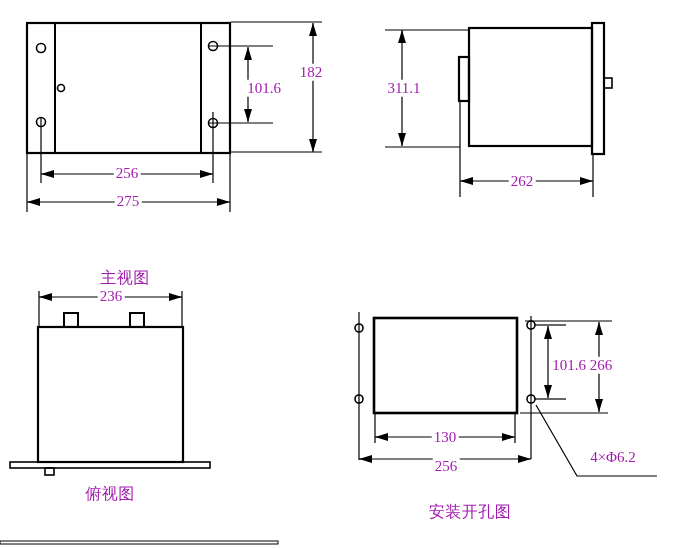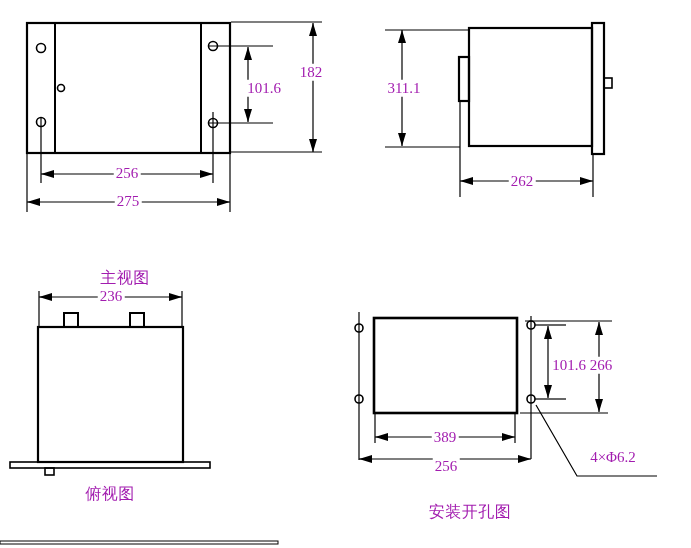--- a/index.html
+++ b/index.html
@@ -138,18 +138,18 @@
   <span class="lbl title" style="left:125px;top:245px;margin-top:33px;">主视图</span>
 
   <span class="lbl" style="left:404px;top:88px;">311.1</span>
   <span class="lbl" style="left:522px;top:181px;">262</span>
 
   <span class="lbl" style="left:111px;top:296px;">236</span>
   <span class="lbl title" style="left:110px;top:494px;">俯视图</span>
 
   <span class="lbl" style="left:569px;top:365px;">101.6</span>
   <span class="lbl" style="left:601px;top:365px;">266</span>
-  <span class="lbl" style="left:445px;top:437px;">389</span>
+  <span class="lbl" style="left:445px;top:437px;">130</span>
   <span class="lbl" style="left:446px;top:466px;">256</span>
   <span class="lbl callout" style="left:613px;top:457px;">4×Φ6.2</span>
   <span class="lbl title" style="left:470px;top:499px;margin-top:13px;">安装开孔图</span>
 
 </div>
 
 </body></html>

